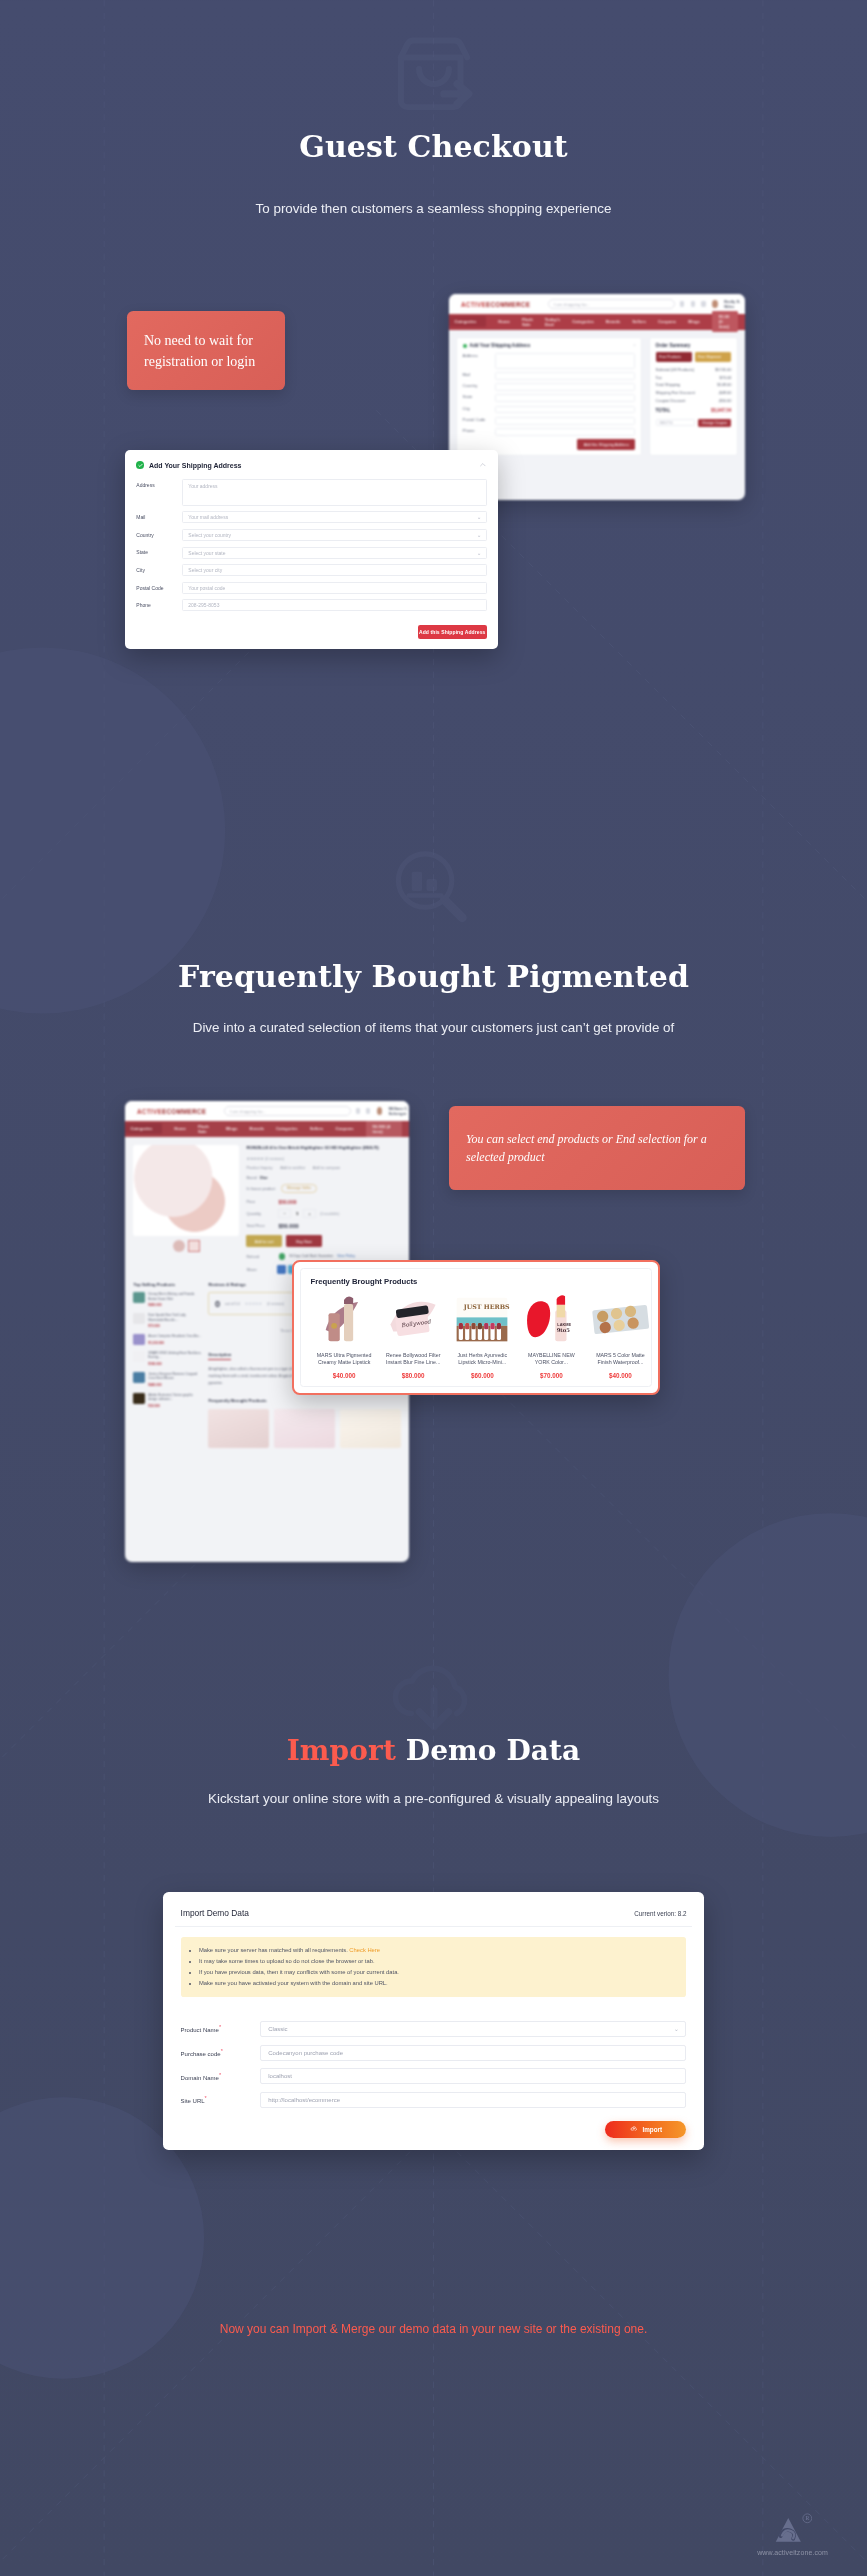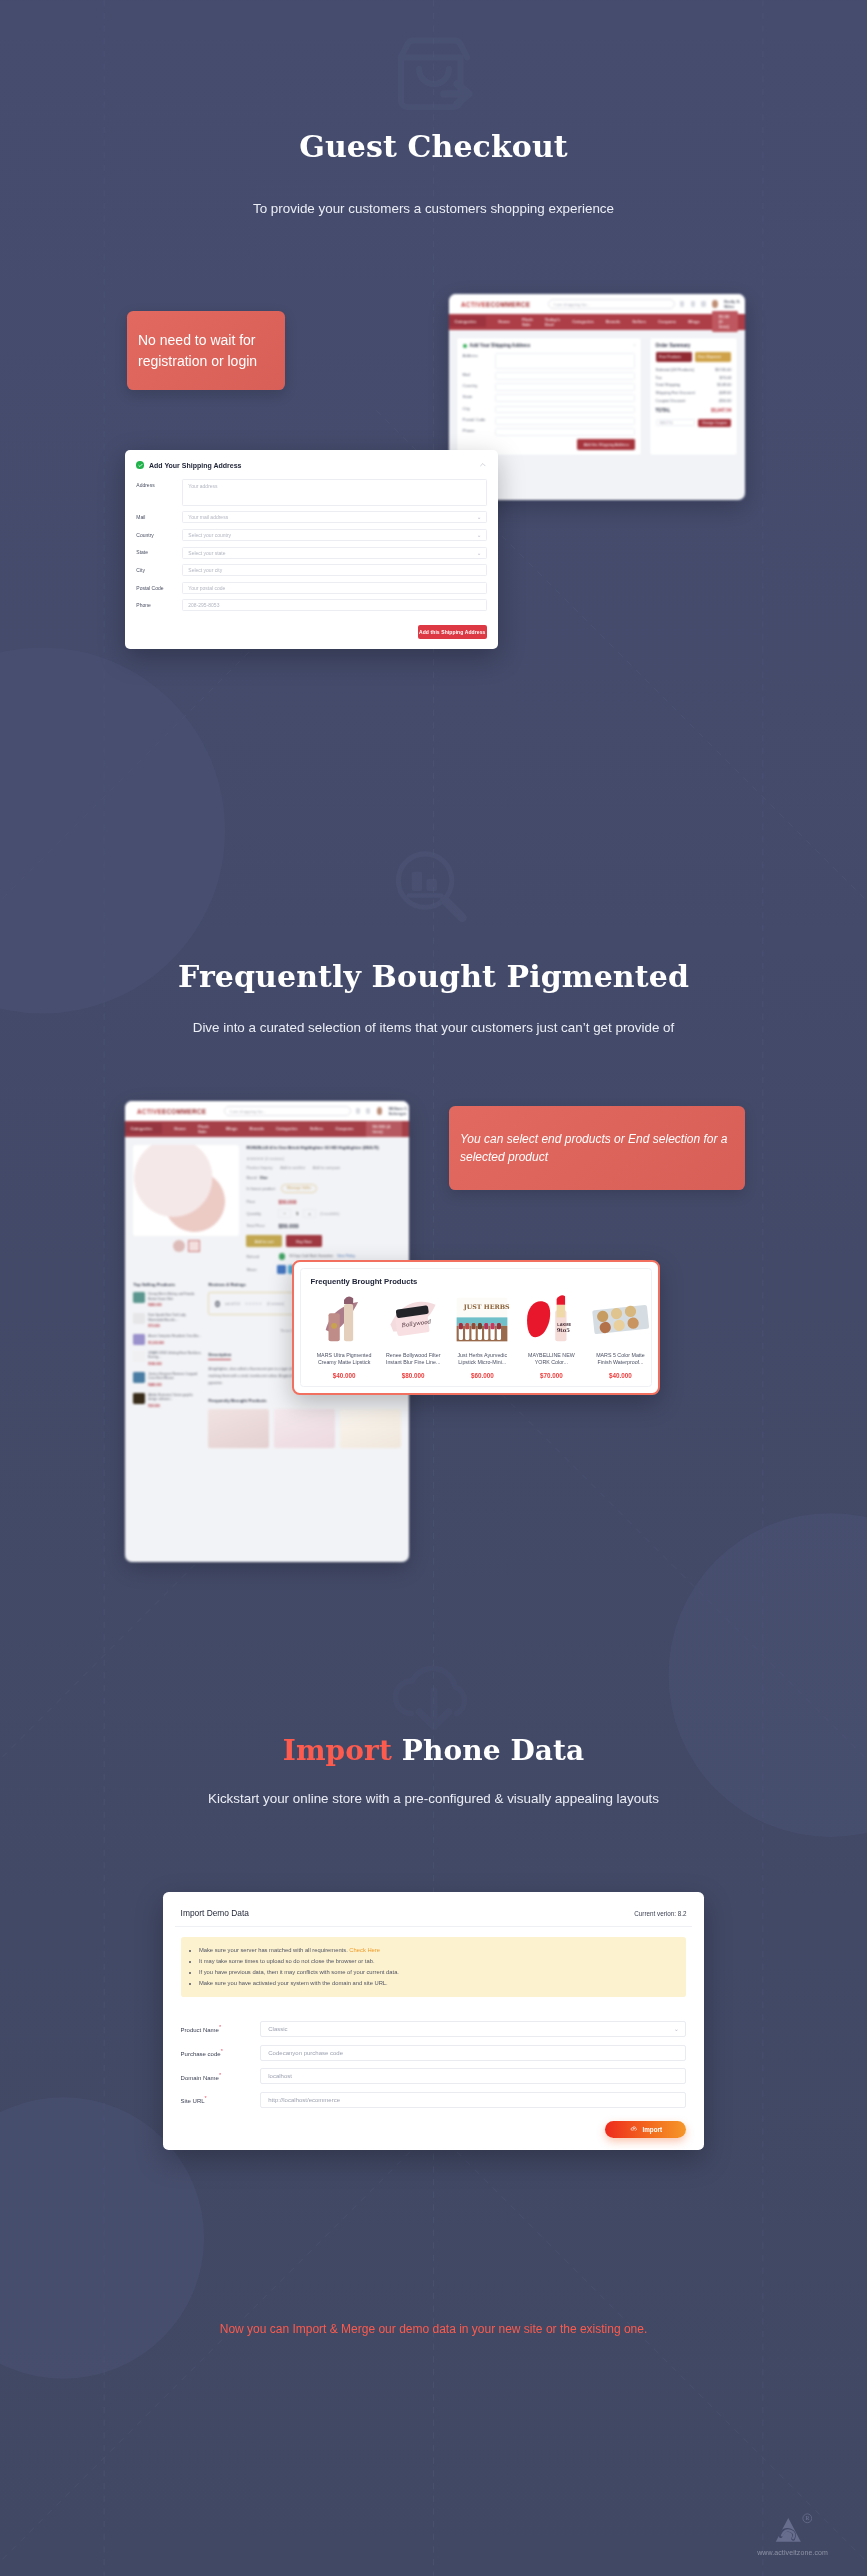--- a/index.html
+++ b/index.html
@@ -35,21 +35,21 @@
   }
 
   
   .callout {
     position: absolute; border-radius: 6.3px; color: #fff;
     background: linear-gradient(135deg,#e2695f 0%,#d85f57 100%);
     box-shadow: 0 4.2px 12.7px rgba(0,0,0,.14);
     display: flex; align-items: center;
     font-size: 14px; line-height: 1.5;
   }
-  .callout .inner { padding: 0 11px; }
+  .callout .inner { padding: 0 17px; font-family: Liberation Serif, serif; }
   .callout.italic .inner { font-style: italic; font-size: 12px; }
 
   
   .mock {
     position: absolute; background: #f2f3f7; border-radius: 7px;
     overflow: hidden; box-shadow: 0 7px 24px rgba(0,0,0,.22);
     filter: blur(0.8px) saturate(.88);
   }
   .mock .topbar {
     height: 20px; background: #ffffff; display: flex; align-items: center;
@@ -217,21 +217,21 @@
       <path d="M12 22l4-8a4 4 0 0 1 3.6-2.2h24.8A4 4 0 0 1 48 14l4 8"></path>
       <path d="M23 29a9 9 0 0 0 18 0"></path>
       <g stroke-width="4.4">
           <path d="M38 44h14"></path>
           <path d="M46 38l7 6-7 6"></path>
         </g>
     </svg>
   </div>
 
   <h2 class="sec-title t1" style="position:absolute;top:129px;width:100%;">Guest Checkout</h2>
-  <p class="sec-sub" style="position:absolute;top:189px;width:100%;max-width:none;">To provide your customers a customers shopping experience</p>
+  <p class="sec-sub" style="position:absolute;top:189px;width:100%;max-width:none;">To provide then customers a seamless shopping experience</p>
 
   <div class="mock" style="left:449px;top:294px;width:296px;height:206px;">
     <div class="topbar">
       <div class="logo-sq"></div>
       <div class="logo-tx">
         <i>ACTIVE</i><span>ECOMMERCE</span>
       </div>
       <div class="srch">I am shopping for...</div>
       <div class="top-ic">
         <div class="dot-ic"></div>
@@ -671,21 +671,21 @@
 
   <div class="sec-icon" style="top:1655px;width:106px;height:91px;">
     <svg viewBox="0 0 64 56" width="106" height="91" fill="none" stroke="#4c5477" stroke-width="3.4" stroke-linecap="round" stroke-linejoin="round">
       <path d="M18 36a10 10 0 0 1 .6-20 14 14 0 0 1 26.3 3.6A9 9 0 0 1 46 36"></path>
       <path d="M32 22v22" stroke-width="4.4"></path>
       <path d="M23 35l9 9 9-9" stroke-width="4.4"></path>
     </svg>
   </div>
 
   <h2 class="sec-title t3" style="position:absolute;top:1734px;width:100%;">
-    <span class="accent-word">Import</span><span> Phone Data</span>
+    <span class="accent-word">Import</span><span> Demo Data</span>
   </h2>
   <p class="sec-sub" style="position:absolute;top:1779px;width:100%;max-width:507px;left:0;right:0;">Kickstart your online store with a pre-configured &amp; visually appealing layouts</p>
 
   <div class="imp-card" style="left:163px;top:1892px;width:541px;">
     <div class="imp-head">
       <div class="imp-title">Import Demo Data</div>
       <div class="imp-ver">Current verion: 8.2</div>
     </div>
 
     <div class="warn-box">

